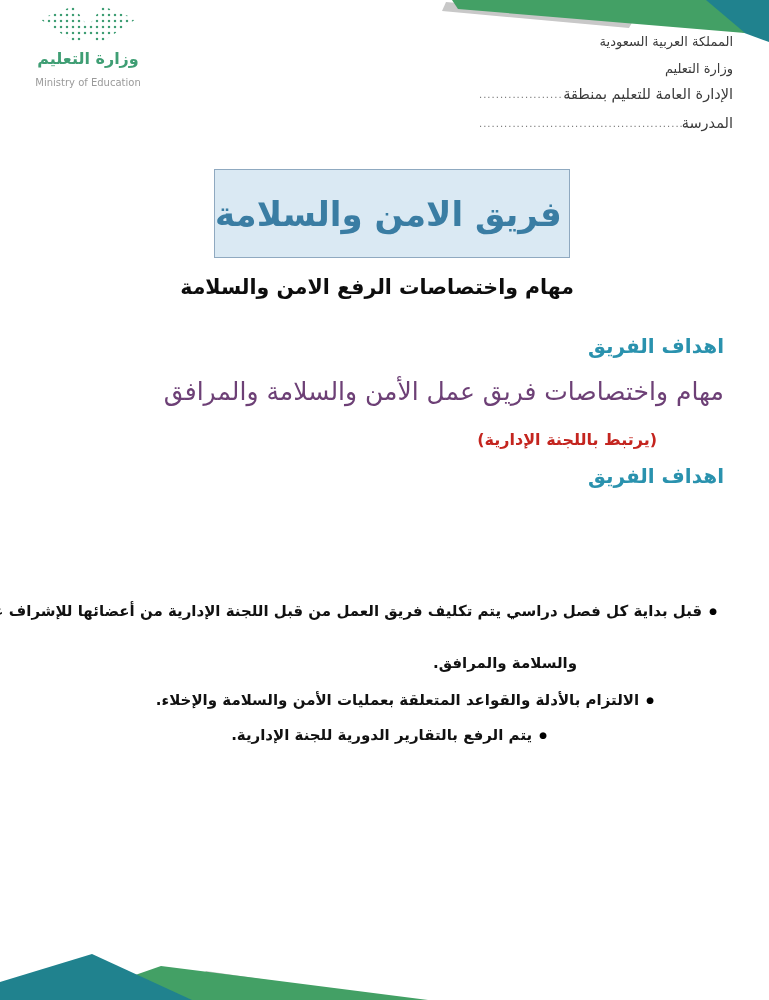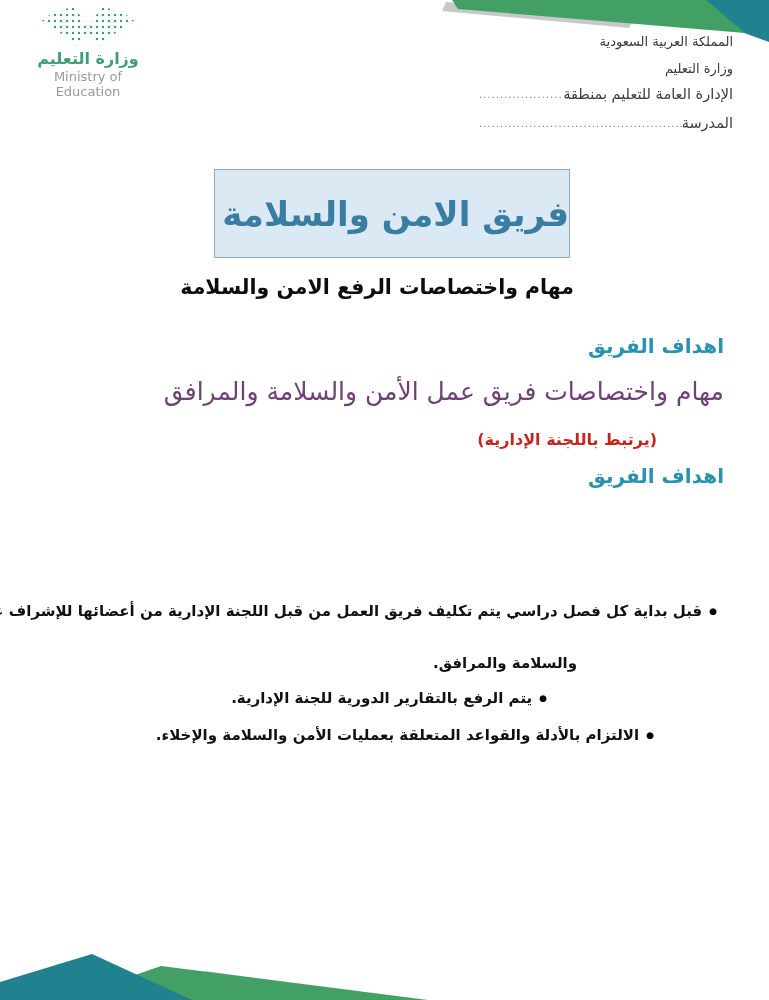--- a/index.html
+++ b/index.html
@@ -16,38 +16,38 @@
 
   
   .logo{position:absolute;left:32px;top:6px;width:112px;text-align:center;}
   .logo-emblem{
     width:96px;height:38px;margin:0 auto;
     background:radial-gradient(circle,#3f9e74 1.4px,rgba(63,158,116,0) 1.6px);
     background-size:6px 6px;
     clip-path:polygon(0 34%,35% 0,50% 55%,65% 0,100% 34%,62% 100%,50% 72%,38% 100%);
   }
   .logo-wordmark{margin-top:5px;font-size:16px;font-weight:bold;color:#3f9e74;direction:rtl;}
-  .logo-caption{margin-top:1px;font-size:13px;color:#9a9a9a;}
+  .logo-caption{margin-top:9px;font-size:10px;color:#9a9a9a;}
 
   
   .letterhead{position:absolute;top:28px;right:36px;width:254px;direction:rtl;color:#3a3a3a;}
   .lh-line{text-align:right;font-size:13px;line-height:27px;white-space:nowrap;}
   .lh-line.small{font-size:14.5px;line-height:25px;display:flex;align-items:baseline;}
   .lh-label{white-space:nowrap;}
   .lh-dots{
     flex:1;overflow:hidden;white-space:nowrap;direction:ltr;
     font-size:10px;letter-spacing:1px;color:#777;
     align-self:flex-end;padding-bottom:4px;text-align:left;
   }
 
   
   .title-box{
     position:absolute;left:214px;top:169px;width:356px;height:89px;
     background:#dae9f3;border:1.6px solid #8fa9c0;
-    display:flex;align-items:center;justify-content:flex-end;
+    display:flex;align-items:center;justify-content:flex-start;
     box-sizing:border-box;
   }
   .title-text{
     direction:rtl;font-size:34px;font-weight:bold;color:#3a7da3;white-space:nowrap;
   }
 
   .subtitle{
     position:absolute;left:208px;top:275px;width:366px;
     direction:rtl;text-align:center;
     font-size:20.5px;font-weight:bold;color:#0d0d0d;white-space:nowrap;
@@ -129,25 +129,25 @@
 
   <div class="heading" id="goals-heading">اهداف الفريق</div>
 
 
 
   <div class="bullets">
     <div class="b-line" id="bullet-1">
       <span class="b-marker">●</span><span>قبل بداية كل فصل دراسي يتم تكليف فريق العمل من قبل اللجنة الإدارية من أعضائها للإشراف على الأمن</span>
     </div>
     <div class="b-line" id="bullet-1-line2">والسلامة والمرافق.</div>
+    <div class="b-line" id="bullet-2">
+      <span class="b-marker">●</span><span>الالتزام بالأدلة والقواعد المتعلقة بعمليات الأمن والسلامة والإخلاء.</span>
+    </div>
     <div class="b-line" id="bullet-3">
       <span class="b-marker">●</span><span>يتم الرفع بالتقارير الدورية للجنة الإدارية.</span>
-    </div>
-    <div class="b-line" id="bullet-2">
-      <span class="b-marker">●</span><span>الالتزام بالأدلة والقواعد المتعلقة بعمليات الأمن والسلامة والإخلاء.</span>
     </div>
   </div>
 
   <svg id="decor-bottom" class="decor" width="769" height="70" viewBox="0 0 769 70">
     <path d="M206,41 L404,70 L366,70 L199,49 Z" fill="#c8c8c8"></path>
     <path d="M98,58 L161,36 L428,70 L130,70 Z" fill="#43a065"></path>
     <path d="M0,52 L92,24 L192,70 L0,70 Z" fill="#20828e"></path>
   </svg>
 
 </div>

